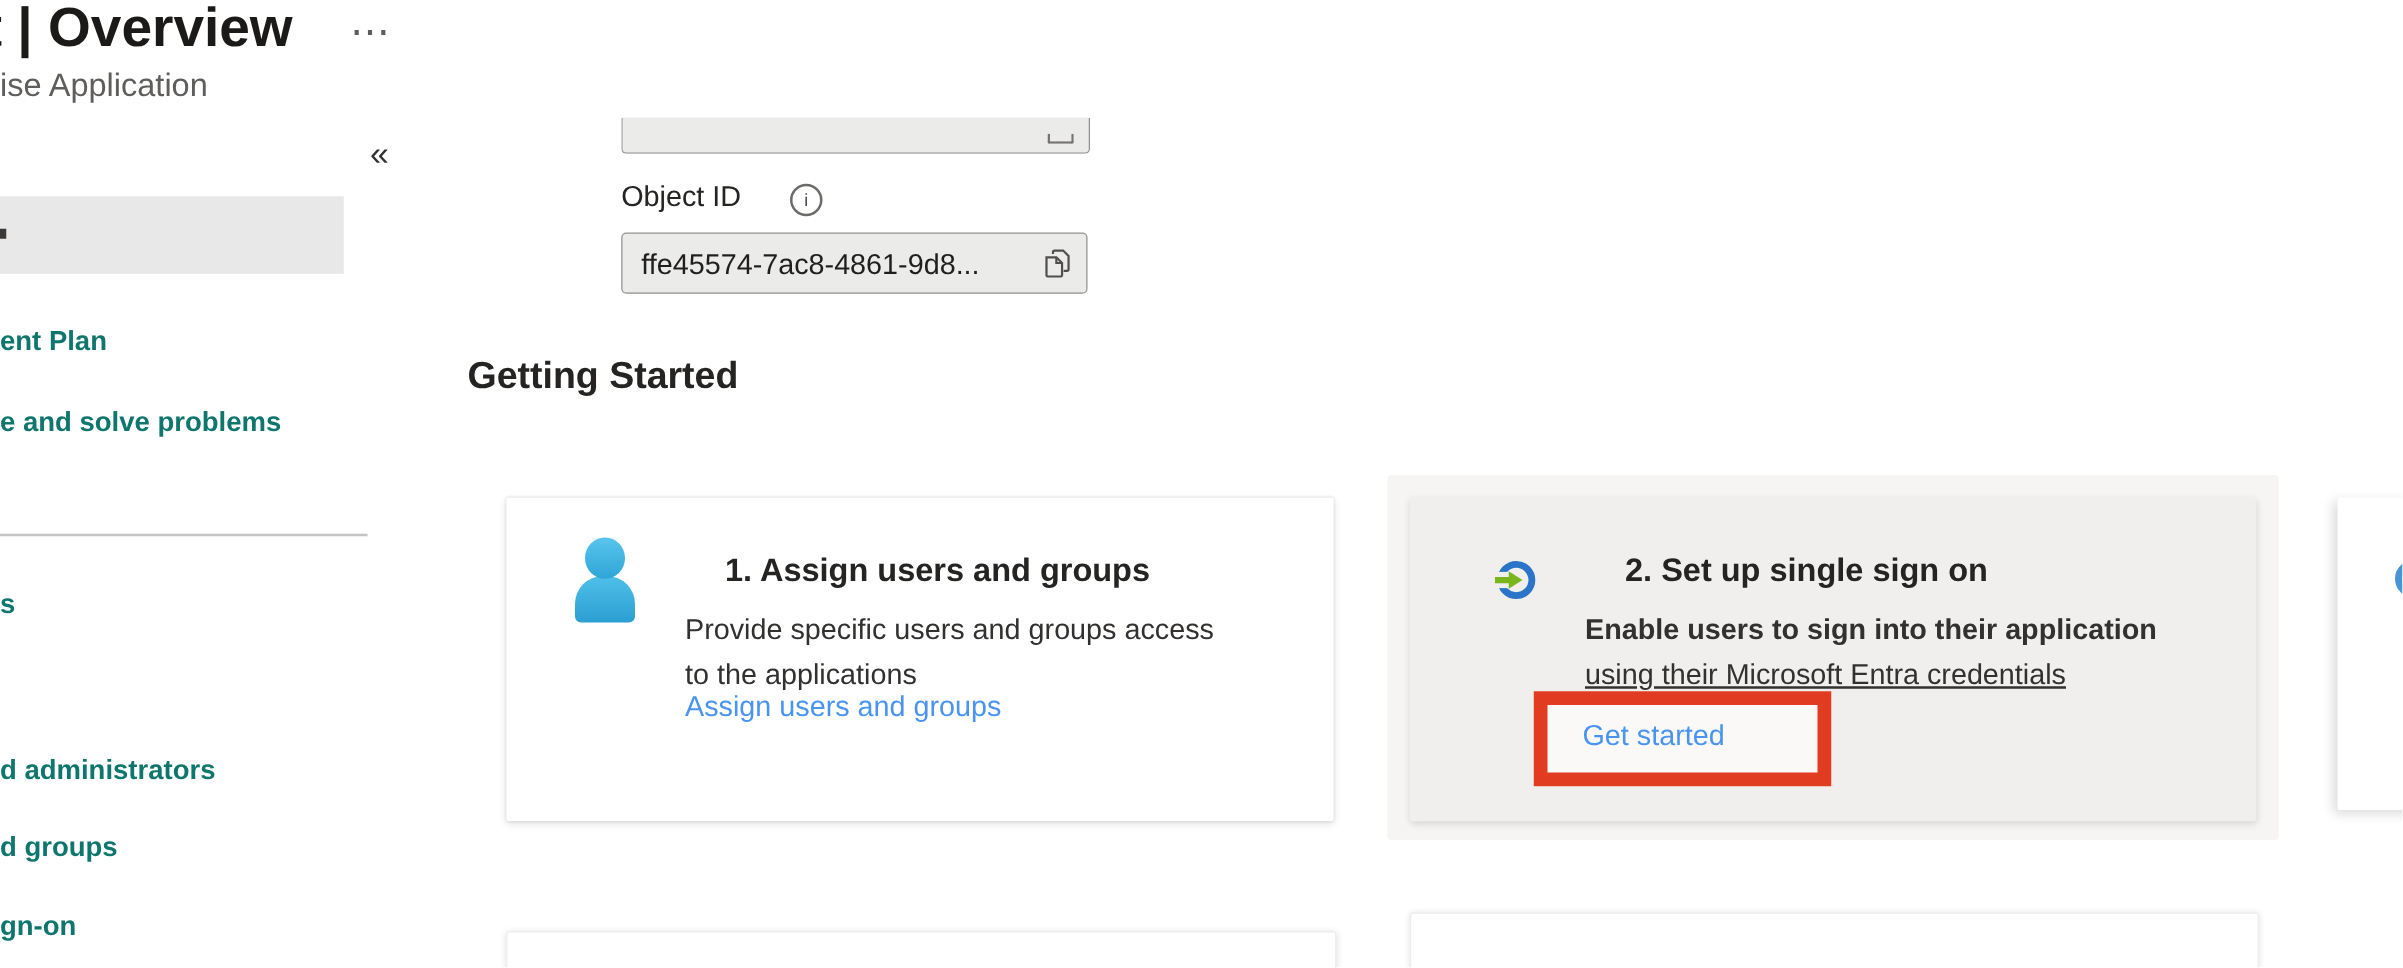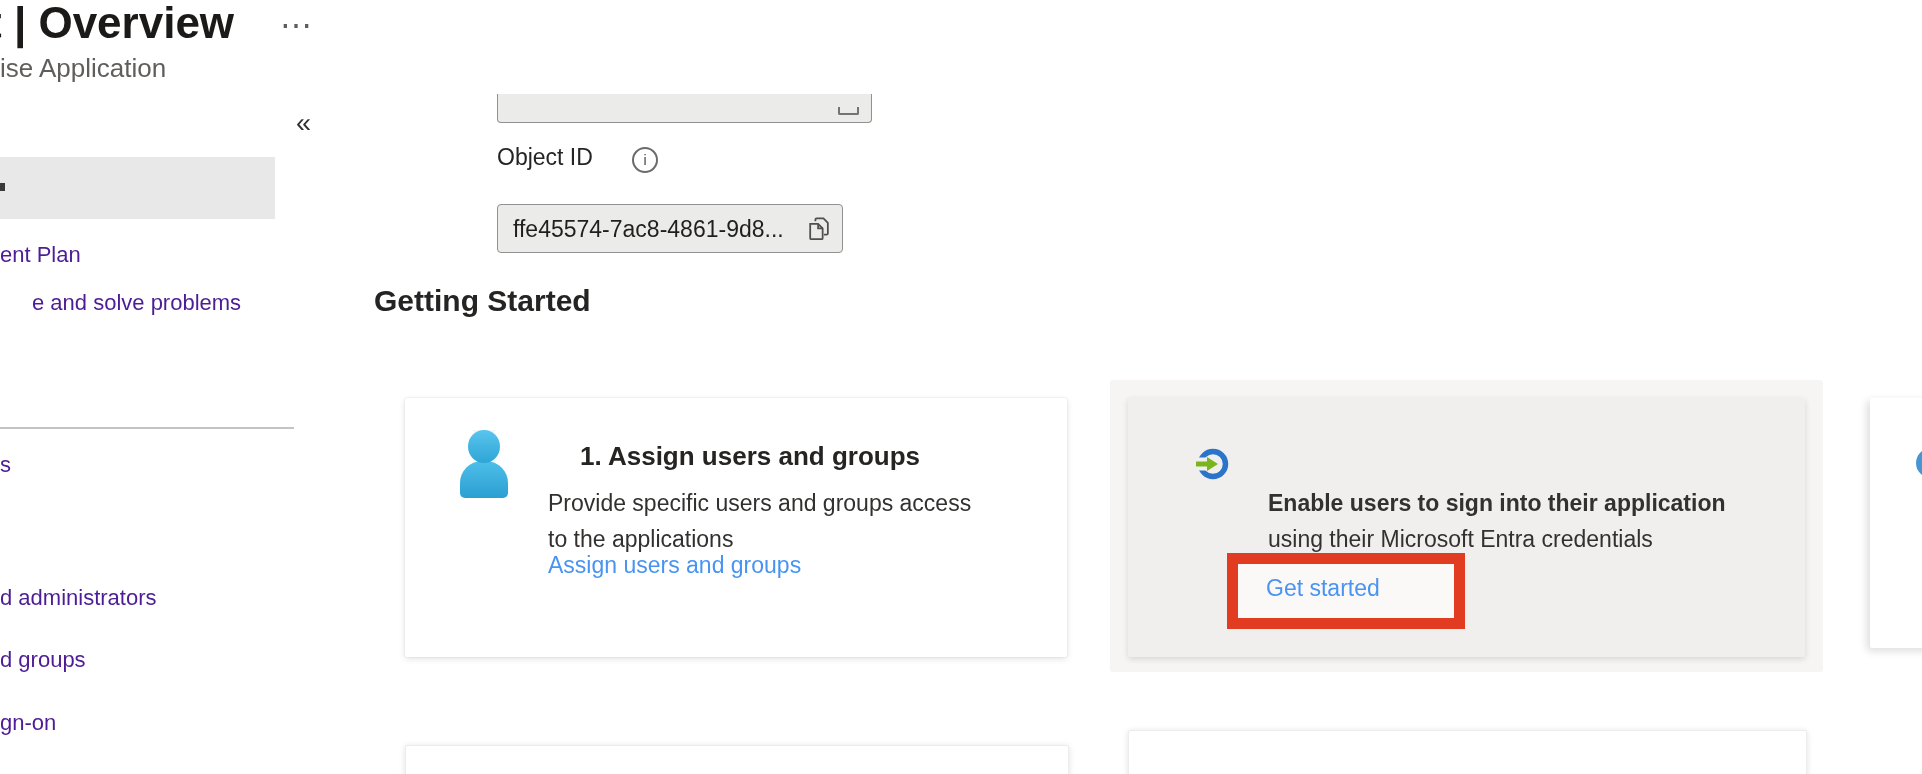--- a/index.html
+++ b/index.html
@@ -9,55 +9,55 @@
   }
   .abs{position:absolute;}
 
   
   .blade-title{left:-13px;top:-2px;font-size:44px;font-weight:600;color:#1b1a19;white-space:nowrap;}
   .more-icon{left:280px;top:6px;font-size:32px;color:#605e5c;letter-spacing:3px;cursor:pointer;}
   .blade-subtitle{left:0;top:53px;font-size:26px;color:#605e5c;white-space:nowrap;}
 
   
   .collapse-icon{left:296px;top:108px;font-size:27px;color:#323130;cursor:pointer;}
-  .nav-item{left:0;width:275px;height:62px;display:flex;align-items:center;
-    font-size:22px;color:#4c1d95;white-space:nowrap;overflow:hidden;cursor:pointer;}
+  .nav-item{left:0;width:275px;height:62px;display:flex;align-items:flex-end;
+    font-size:22px;color:#0f766e;white-space:nowrap;overflow:hidden;cursor:pointer;font-weight:bold;}
   .nav-item.selected{background:#e9e8e8;}
   .nav-sliver{left:0;top:183px;width:5px;height:8px;background:#3a3938;}
   .nav-divider{left:0;top:427px;width:294px;height:2px;background:#c6c4c2;}
 
   
   .input-sliver{left:497px;top:94px;width:373px;height:28px;background:#ebebea;
     border:1px solid #929090;border-top:none;border-radius:0 0 4px 4px;}
   .input-sliver .copy-frag{position:absolute;right:12px;bottom:7px;width:17px;height:6px;
     border:2px solid #767472;border-top:none;border-radius:0 0 2px 2px;}
   .field-label{left:497px;top:144px;font-size:23px;color:#252423;}
   .info-icon{left:632px;top:147px;width:22px;height:22px;border:2px solid #6d6b69;border-radius:50%;
     font-size:14px;color:#484644;display:flex;align-items:center;justify-content:center;
     font-style:normal;cursor:pointer;}
-  .id-input{left:497px;top:204px;width:346px;height:49px;background:#ebebea;
+  .id-input{left:497px;top:186px;width:373px;height:49px;background:#ebebea;
     border:1px solid #929090;border-radius:4px;box-sizing:border-box;}
   .id-input .val{position:absolute;left:15px;top:11px;font-size:23px;color:#201f1e;white-space:nowrap;}
   .copy-btn{position:absolute;right:10px;top:10px;width:27px;height:27px;cursor:pointer;}
 
   
   .section-title{left:374px;top:284px;font-size:30px;font-weight:700;color:#252423;}
 
   .card{background:#fff;border-radius:2px;
     box-shadow:0 0 2px rgba(0,0,0,.12), 0 2px 7px rgba(0,0,0,.11);}
   .card1{left:405px;top:398px;width:662px;height:259px;}
   .card2-halo{left:1110px;top:380px;width:713px;height:292px;background:#f6f5f4;border-radius:3px;}
   .card2{left:1128px;top:398px;width:677px;height:259px;background:#f1efed;
     box-shadow:0 2px 6px rgba(0,0,0,.13);border-radius:2px;}
   .card-title{font-size:26px;font-weight:700;color:#252423;white-space:nowrap;margin-left:32px;}
   .card-line{font-size:23px;color:#323130;white-space:nowrap;}
   .card-link{font-size:23px;color:#4894f0;white-space:nowrap;cursor:pointer;}
   .t1{left:548px;top:441px;} .b1a{left:548px;top:490px;} .b1b{left:548px;top:526px;}
   .l1{left:548px;top:552px;}
-  .t2{left:1268px;top:441px;} .b2a{left:1268px;top:490px;font-weight:bold;} .b2b{left:1268px;top:526px;}
+  .t2{left:1268px;top:441px;} .b2a{left:1268px;top:490px;font-weight:bold;} .b2b{left:1268px;top:526px;text-decoration:underline;}
   .l2{left:1266px;top:575px;z-index:5;}
 
   
   .person{left:460px;top:430px;width:48px;height:68px;}
   .person .head{position:absolute;left:8px;top:0;width:32px;height:33px;border-radius:50%;
     background:linear-gradient(#58c5ee,#2fa5d6);}
   .person .body{position:absolute;left:0;bottom:0;width:48px;height:37px;
     border-radius:22px 22px 5px 5px;background:linear-gradient(#4fbfe9,#2b9fd2);}
   .person .collar{position:absolute;left:50%;top:0;transform:translateX(-50%);
     width:0;height:0;border-left:11px solid transparent;border-right:11px solid transparent;
@@ -93,21 +93,21 @@
 
   <div class="abs collapse-icon">«</div>
 
   <div class="abs nav-item selected" style="top:157px;">
     <span></span>
   </div>
   <div class="abs nav-sliver"></div>
   <div class="abs nav-item" style="top:224px;">
     <span>ent Plan</span>
   </div>
-  <div class="abs nav-item" style="top:272px;margin-left:32px;">
+  <div class="abs nav-item" style="top:289px;">
     <span>e and solve problems</span>
   </div>
   <div class="abs nav-divider"></div>
   <div class="abs nav-item" style="top:434px;">
     <span>s</span>
   </div>
   <div class="abs nav-item" style="top:567px;">
     <span>d administrators</span>
   </div>
   <div class="abs nav-item" style="top:629px;">
@@ -146,20 +146,21 @@
   <a class="abs card-link l1">Assign users and groups</a>
 
   <div class="abs card2-halo"></div>
   <div class="abs card2"></div>
   <svg class="abs sso-icon" viewBox="0 0 36 36">
     <circle cx="19" cy="18" r="12.5" fill="none" stroke="#2a74c9" stroke-width="5.5"></circle>
     <rect x="0" y="11.5" width="16.5" height="13" fill="#f1efed"></rect>
     <line x1="2" y1="18" x2="15" y2="18" stroke="#7ab51d" stroke-width="5"></line>
     <polygon points="13,11 24,18 13,25" fill="#7ab51d"></polygon>
   </svg>
+  <div class="abs card-title t2">2. Set up single sign on</div>
   <div class="abs card-line b2a">Enable users to sign into their application</div>
   <div class="abs card-line b2b">using their Microsoft Entra credentials</div>
   <div class="abs red-box"></div>
   <a class="abs card-link l2">Get started</a>
 
   <div class="abs card3">
     <div class="card3-arc"></div>
   </div>
 
   <div class="abs card4"></div>

